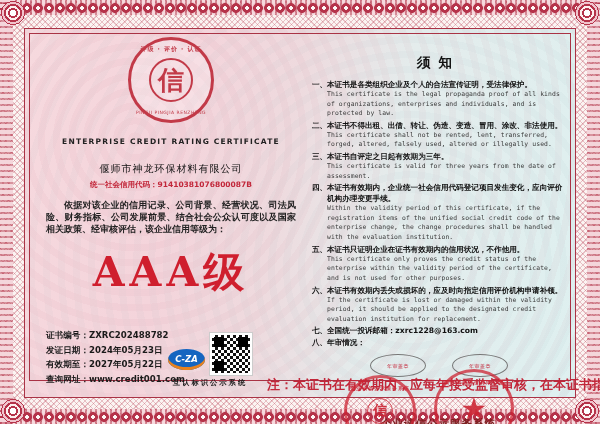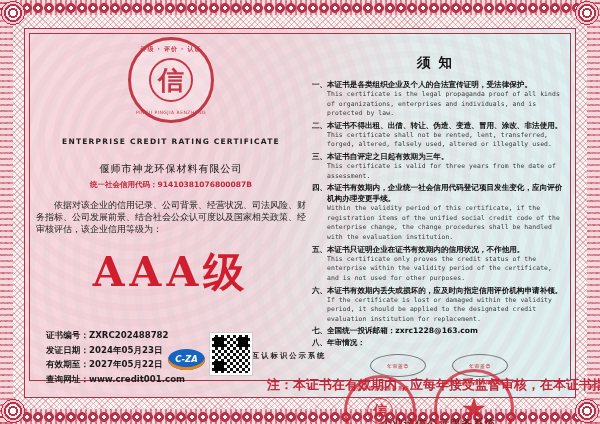--- a/index.html
+++ b/index.html
@@ -42,32 +42,32 @@
     display:flex; align-items:center; justify-content:center; background:rgba(255,255,255,.25); }
   .seal-arc-top { position:absolute; top:5px; left:0; right:0; font-size:6px; color:#c23a48; font-weight:bold; letter-spacing:1px; }
   .seal-arc-bottom { position:absolute; bottom:5px; left:0; right:0; font-size:4.5px; color:#c23a48; letter-spacing:.5px; }
   .seal-core { width:44px; height:44px; border-radius:50%; border:2px solid #c23a48;
     display:flex; align-items:center; justify-content:center;
     color:#c23a48; font-weight:900; font-size:26px; font-family:"DejaVu Serif","Liberation Serif",serif; }
   .title { font-size:26px; font-weight:900; color:#141414; letter-spacing:2px; }
   .subtitle { font-size:7.5px; font-weight:bold; color:#222; letter-spacing:1.2px; margin-top:14px; }
   .company { font-size:10px; font-weight:400; color:#111; margin-top:16px; letter-spacing:1px; }
   .code-line { font-size:7.5px; font-weight:bold; color:#c2273a; margin-top:4px; }
-  .para { font-size:9px; font-weight:400; color:#222; text-align:justify; text-indent:2em;
-    line-height:1.35; margin:9px 0 0; }
+  .para { font-size:9px; font-weight:700; color:#222; text-align:justify; text-indent:2em;
+    line-height:1.35; margin:9px 10px 0; }
   .grade { font-size:41px; font-weight:900; color:#cf1f2e; letter-spacing:5px; margin-top:10px;
     font-family:"DejaVu Serif","Liberation Serif",serif; }
 
   .info { display:flex; text-align:left; margin:28px 2px 0 10px; }
   .info-rows { width:122px; font-size:8.6px; font-weight:bold; color:#1a1a1a; }
   .info-row { line-height:14.5px; white-space:nowrap; }
   .info-row .lbl { color:#1a1a1a; }
   .url2 { padding-left:40px; }
   .info-logos { flex:1; display:flex; align-items:flex-start; gap:7px; padding-top:5px; }
-  .logo-group { display:flex; flex-direction:row; align-items:center; }
+  .logo-group { display:flex; flex-direction:column; align-items:center; }
   .group1-row { display:flex; align-items:center; gap:5px; }
   .cza { width:37px; height:21px; border-radius:50%; background:#1565c0; color:#fff;
     font-size:8.5px; font-weight:900; font-style:italic; display:flex; align-items:center; justify-content:center;
     box-shadow: inset 0 -3px 0 #e8821e; margin-top:10px; }
   .qr { width:42px; height:42px; background:
       linear-gradient(#000,#000) 2px 2px/10px 10px no-repeat,
       linear-gradient(#000,#000) calc(100% - 2px) 2px/10px 10px no-repeat,
       linear-gradient(#000,#000) 2px calc(100% - 2px)/10px 10px no-repeat,
       repeating-conic-gradient(#111 0% 25%, #fff 0% 50%) 0 0/6px 6px;
     border:2px solid #fff; outline:1px solid #ccc; position:relative; }

